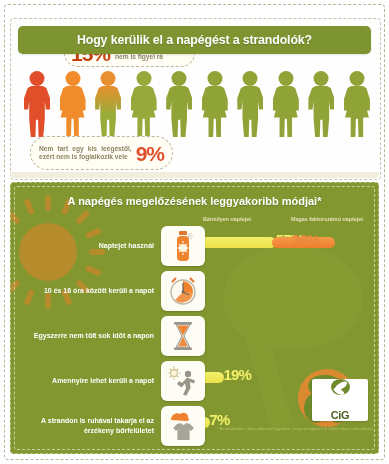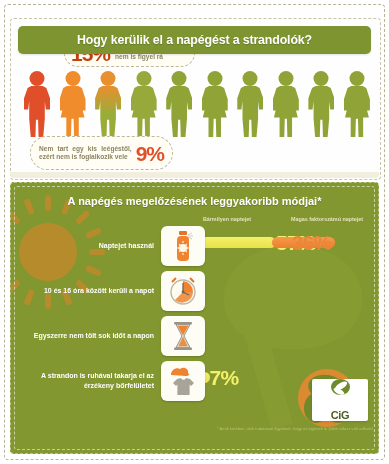--- a/index.html
+++ b/index.html
@@ -183,21 +183,21 @@
     box-shadow:0 1px 2px rgba(0,0,0,.18);flex:none;
     position:relative;z-index:3;
   }
   .bar-area{position:relative;flex:1;height:40px;}
   .bar{
     position:absolute;top:11px;height:11px;border-radius:6px;
   }
   .bar.yellow{left:-6px;background:linear-gradient(180deg,#f3f06a,#eae04a);}
   .bar.orange{background:linear-gradient(180deg,#f59a4a,#ee7f2e);}
   .pct{
-    position:absolute;top:6px;font-size:21px;font-weight:bold;line-height:1;
+    position:absolute;top:6px;font-size:15px;font-weight:bold;line-height:1;
     letter-spacing:-.8px;
   }
   .pct.yellow{color:#f4f06a;}
   .pct.orange{color:#e8873a;}
 
   .footnote{
     position:absolute;left:190px;top:243px;width:172px;text-align:right;
     color:#b8c36f;font-size:4.1px;line-height:1.3;z-index:3;
   }
   .logo{
@@ -366,20 +366,37 @@
             <svg width="34" height="32" viewBox="0 0 34 32">
               <rect x="8" y="2" width="18" height="2.4" rx="1" fill="#9a958a"></rect>
               <rect x="8" y="27.6" width="18" height="2.4" rx="1" fill="#9a958a"></rect>
               <path d="M10 4.4 H24 L18 16 L24 27.6 H10 L16 16 Z" fill="#dedacd" stroke="#9a958a" stroke-width="1"></path>
               <path d="M11.6 5.8 H22.4 L17 15.2 Z" fill="#ef8330"></path>
               <path d="M17 16.8 L21.6 26.2 H12.4 Z" fill="#ef8330" opacity=".9"></path>
             </svg>
           </div>
         </div>
         <div class="row">
+          <div class="row-label">Amennyire lehet kerüli a napot</div>
+          <div class="row-icon">
+            <svg width="34" height="32" viewBox="0 0 34 32">
+              <g stroke="#cbbf8d" stroke-width="1.1" fill="none">
+                <circle cx="8" cy="8" r="3.4" fill="#fdf6d8"></circle>
+                <path d="M8 1.5v2M8 12.5v2M1.5 8h2M12.5 8h2M3.6 3.6l1.4 1.4M11 11l1.4 1.4M12.4 3.6L11 5M5 11l-1.4 1.4"></path>
+              </g>
+              <circle cx="22" cy="9" r="3.2" fill="#9a958a"></circle>
+              <path d="M21 12.5 L16 18 L13 16 L11 19 L15.5 22.5 L19 18.5 L20 23 L17 30 L20.5 30.5 L24.5 23 L24 17 L28 18.5 L29 15.5 Z" fill="#9a958a"></path>
+            </svg>
+          </div>
+          <div class="bar-area">
+            <div class="bar yellow" style="width: 14%;"></div>
+            <div class="pct yellow" style="left: calc(14% - 6px);">19%</div>
+          </div>
+        </div>
+        <div class="row">
           <div class="row-label">A strandon is ruhával takarja el az érzékeny bőrfelületet</div>
           <div class="row-icon">
             <svg width="34" height="32" viewBox="0 0 34 32">
               <path d="M5 10 C5 4 11 2 14 4 C18 1 23 4 22 8 C24 9 23 11 20 11 Z" fill="#ef8330"></path>
               <path d="M11 14 L15 13 C16 15.4 19 15.4 20 13 L24 14 L28 18 L25 21 L23.6 19.6 L23.6 30 L11.4 30 L11.4 19.6 L10 21 L7 18 Z" fill="#a9a49a"></path>
             </svg>
           </div>
           <div class="bar-area">
             <div class="bar yellow" style="width: 6%;"></div>
             <div class="pct yellow" style="left: calc(6% - 6px);">7%</div>

